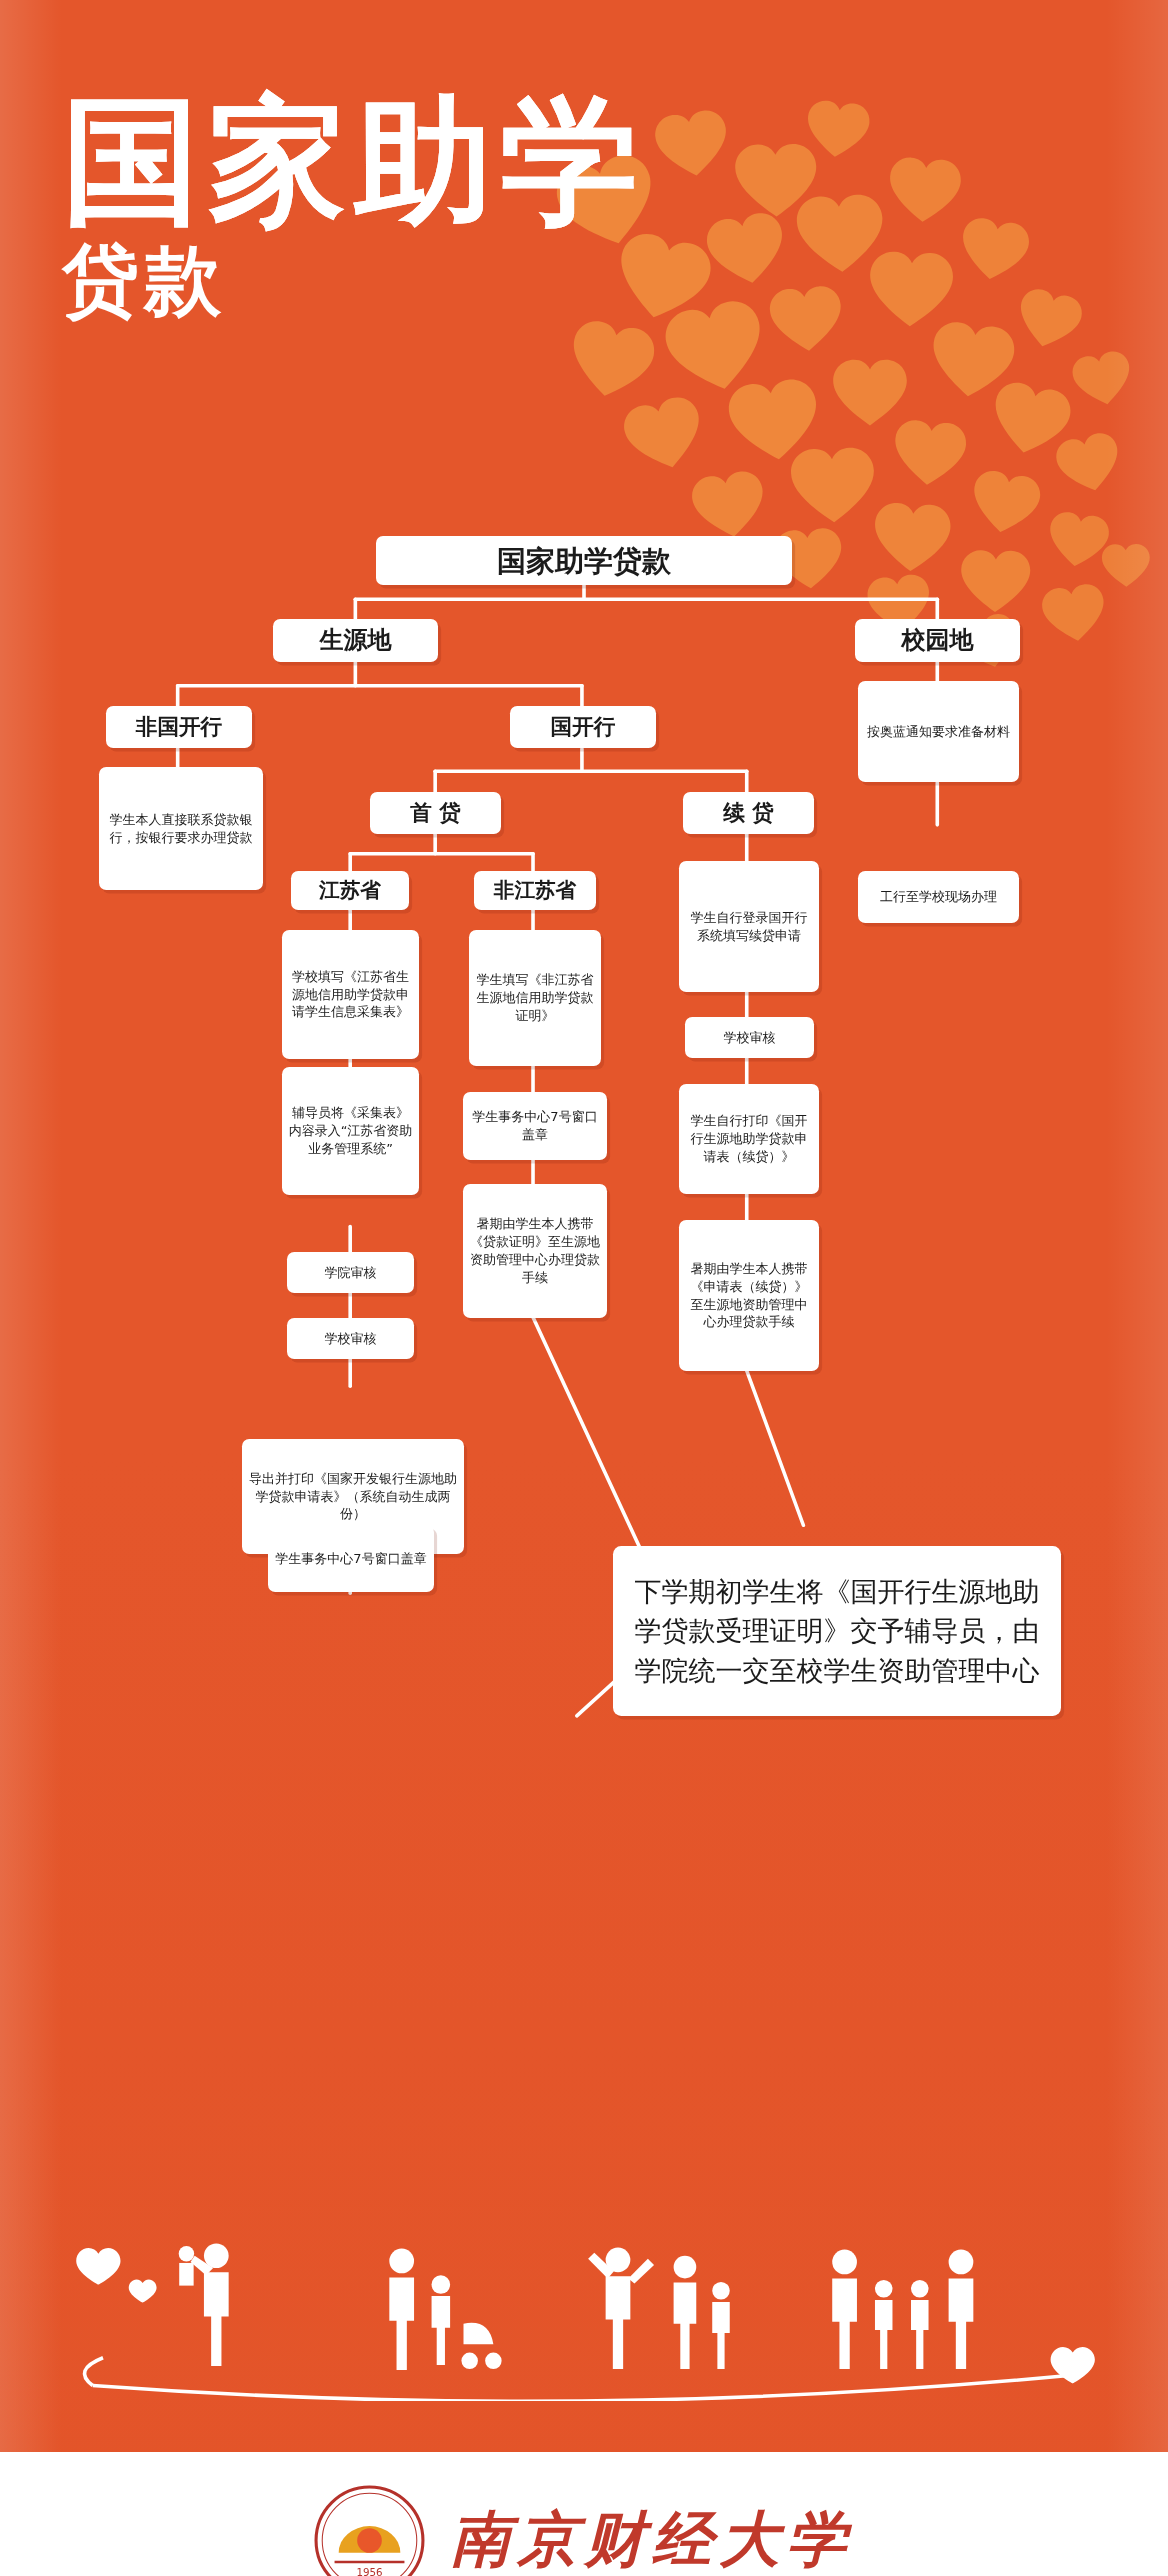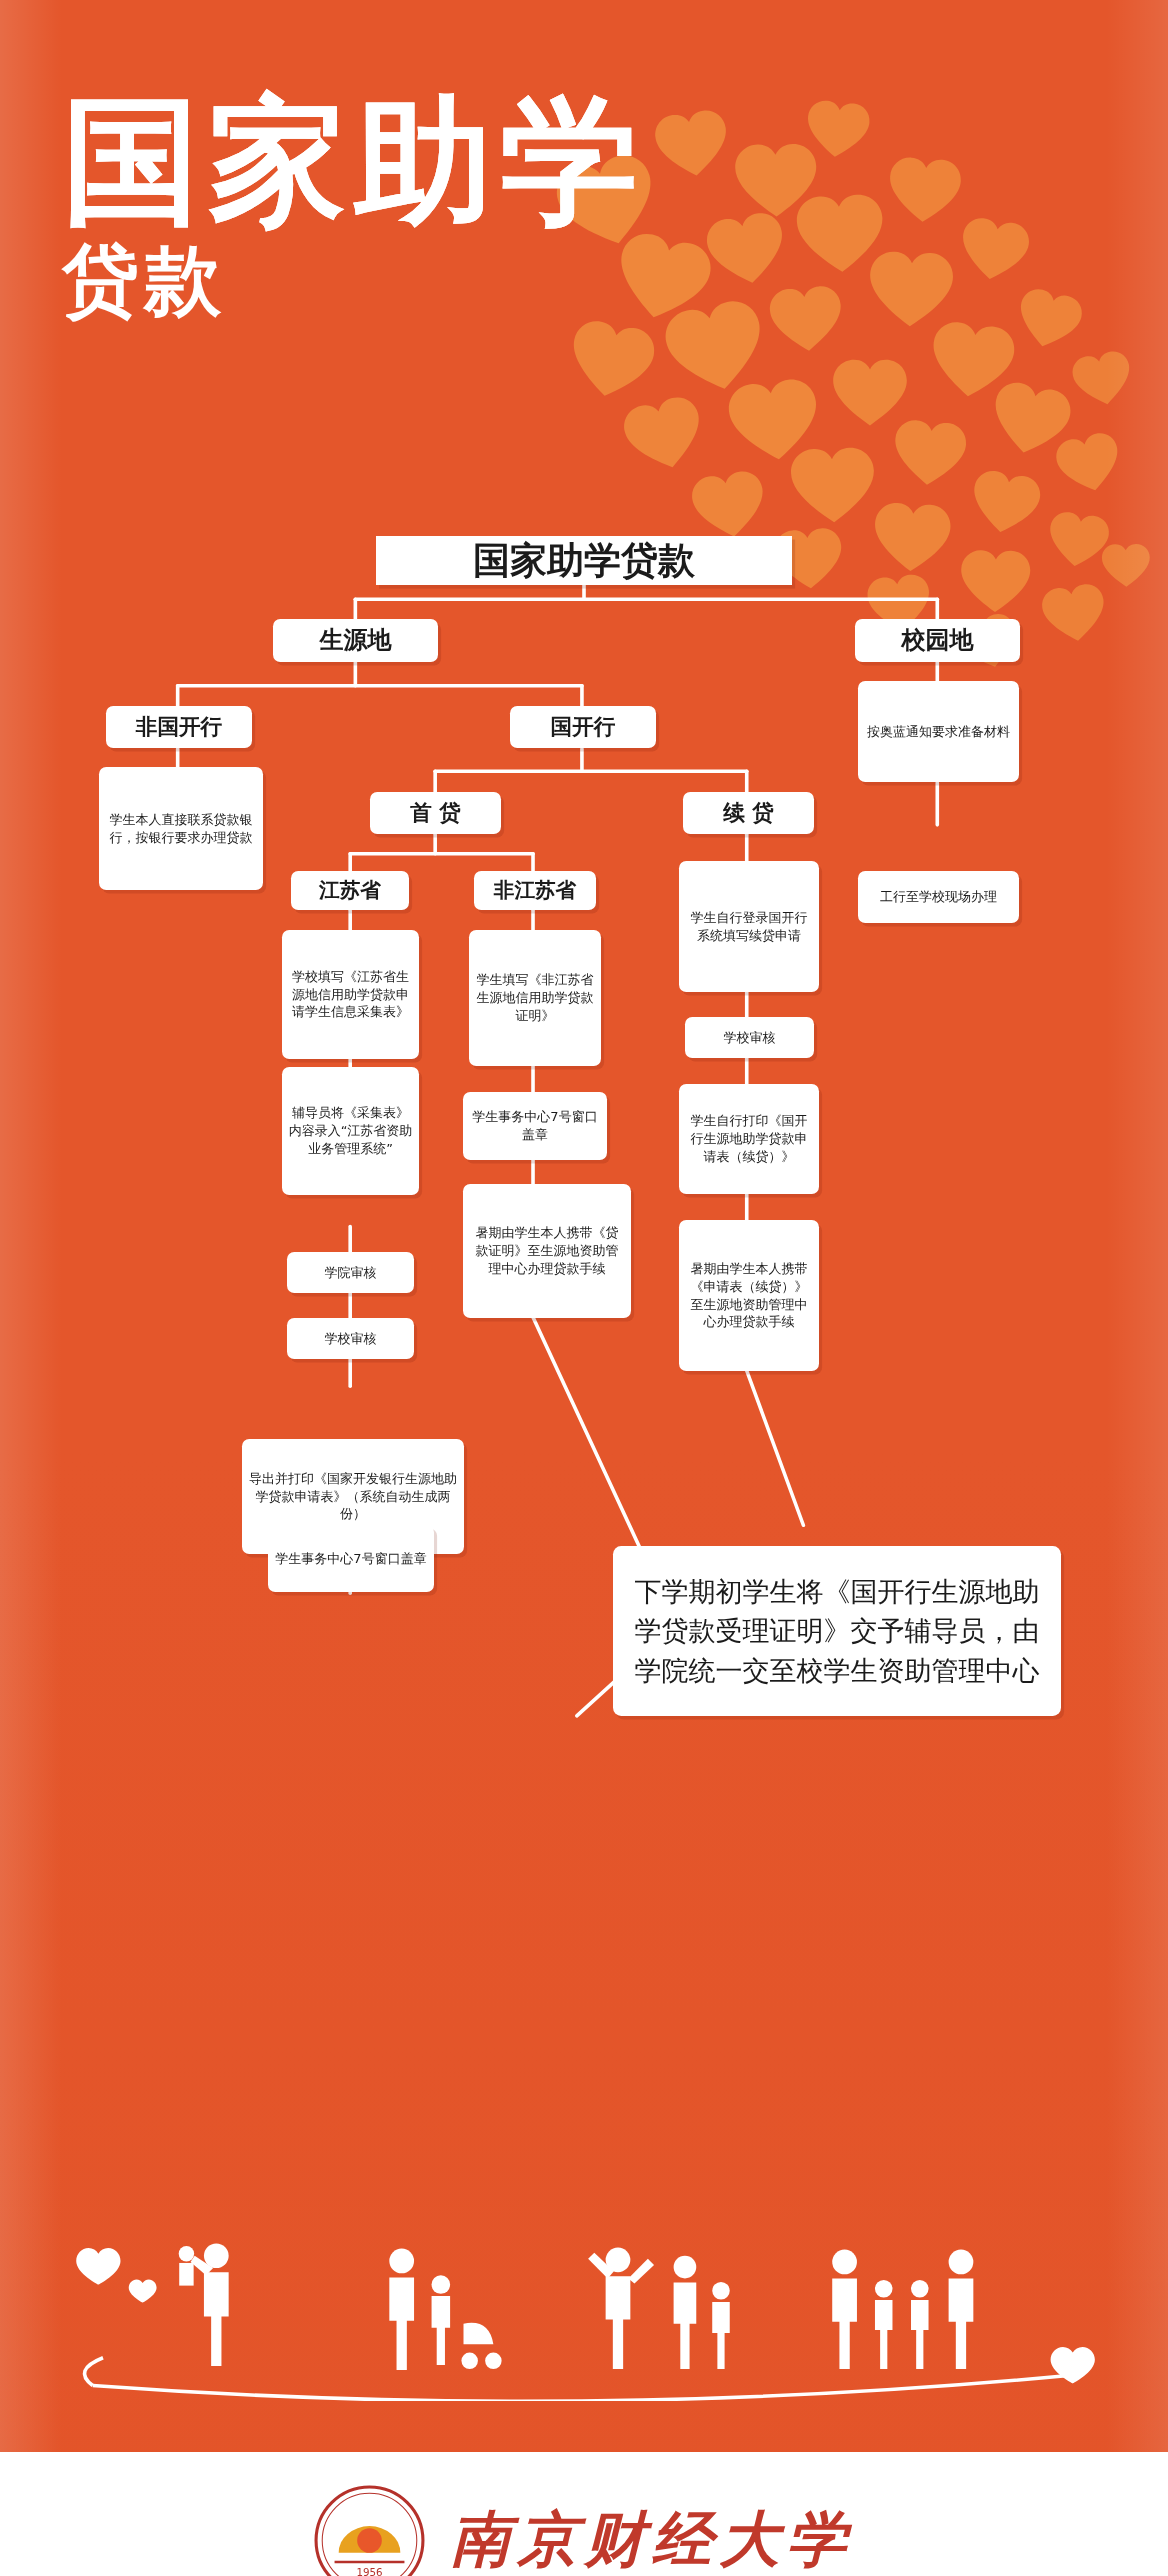--- a/index.html
+++ b/index.html
@@ -56,21 +56,21 @@
     border-radius:7.2px;
     box-sizing:border-box;
     color:#1b1b1b;
     display:flex;align-items:center;justify-content:center;
     text-align:center;
     padding:5.2px 6.2px;
     box-shadow:3.1px 3.6px 0 rgba(120,30,10,.18);
     line-height:1.38;
     font-family:"DejaVu Sans","Liberation Sans",sans-serif;
   }
-  .n-root{font-size:37px;font-weight:bold;border-radius:0;}
+  .n-root{font-size:29px;font-weight:bold;border-radius:7px;}
   .n-lvl2{font-size:24px;font-weight:bold;}
   .n-lvl3{font-size:21.6px;font-weight:bold;}
   .n-lvl4{font-size:20.6px;font-weight:bold;}
   .n-body{font-size:13px;}
   .n-big{font-size:27px;line-height:1.45;text-align:center;justify-content:flex-start;padding:12.4px 15.5px;border-radius:8.2px;}
 
   
   #people{position:absolute;left:0;top:2231px;width:1168px;height:170px;}
   #people svg{display:block;}
 
@@ -342,21 +342,21 @@
 
     <div class="node n-body" style="left:282px;top:466px;width:137px;height:129px;">学校填写《江苏省生源地信用助学贷款申请学生信息采集表》</div>
     <div class="node n-body" style="left:282px;top:603px;width:137px;height:128px;">辅导员将《采集表》内容录入“江苏省资助业务管理系统”</div>
     <div class="node n-body" style="left:287px;top:788px;width:127px;height:41px;">学院审核</div>
     <div class="node n-body" style="left:287px;top:854px;width:127px;height:41px;">学校审核</div>
     <div class="node n-body" style="left:242px;top:975px;width:222px;height:115px;">导出并打印《国家开发银行生源地助学贷款申请表》（系统自动生成两份）</div>
     <div class="node n-body" style="left:268px;top:1061px;width:166px;height:67px;">学生事务中心7号窗口盖章</div>
 
     <div class="node n-body" style="left:469px;top:466px;width:132px;height:136px;">学生填写《非江苏省生源地信用助学贷款证明》</div>
     <div class="node n-body" style="left:463px;top:628px;width:144px;height:68px;">学生事务中心7号窗口盖章</div>
-    <div class="node n-body" style="left:463px;top:720px;width:168px;height:134px;">暑期由学生本人携带《贷款证明》至生源地资助管理中心办理贷款手续</div>
+    <div class="node n-body" style="left:463px;top:720px;width:144px;height:134px;">暑期由学生本人携带《贷款证明》至生源地资助管理中心办理贷款手续</div>
 
     <div class="node n-body" style="left:679px;top:397px;width:140px;height:131px;font-family:Liberation Serif, serif;">学生自行登录国开行系统填写续贷申请</div>
     <div class="node n-body" style="left:685px;top:553px;width:129px;height:41px;">学校审核</div>
     <div class="node n-body" style="left:679px;top:756px;width:140px;height:151px;">暑期由学生本人携带《申请表（续贷）》至生源地资助管理中心办理贷款手续</div>
     <div class="node n-body" style="left:679px;top:620px;width:140px;height:110px;">学生自行打印《国开行生源地助学贷款申请表（续贷）》</div>
 
     <div class="node n-big" style="left:613px;top:1082px;width:448px;height:170px;">下学期初学生将《国开行生源地助学贷款受理证明》交予辅导员，由学院统一交至校学生资助管理中心</div>
   </div>
 
   <div id="people">

